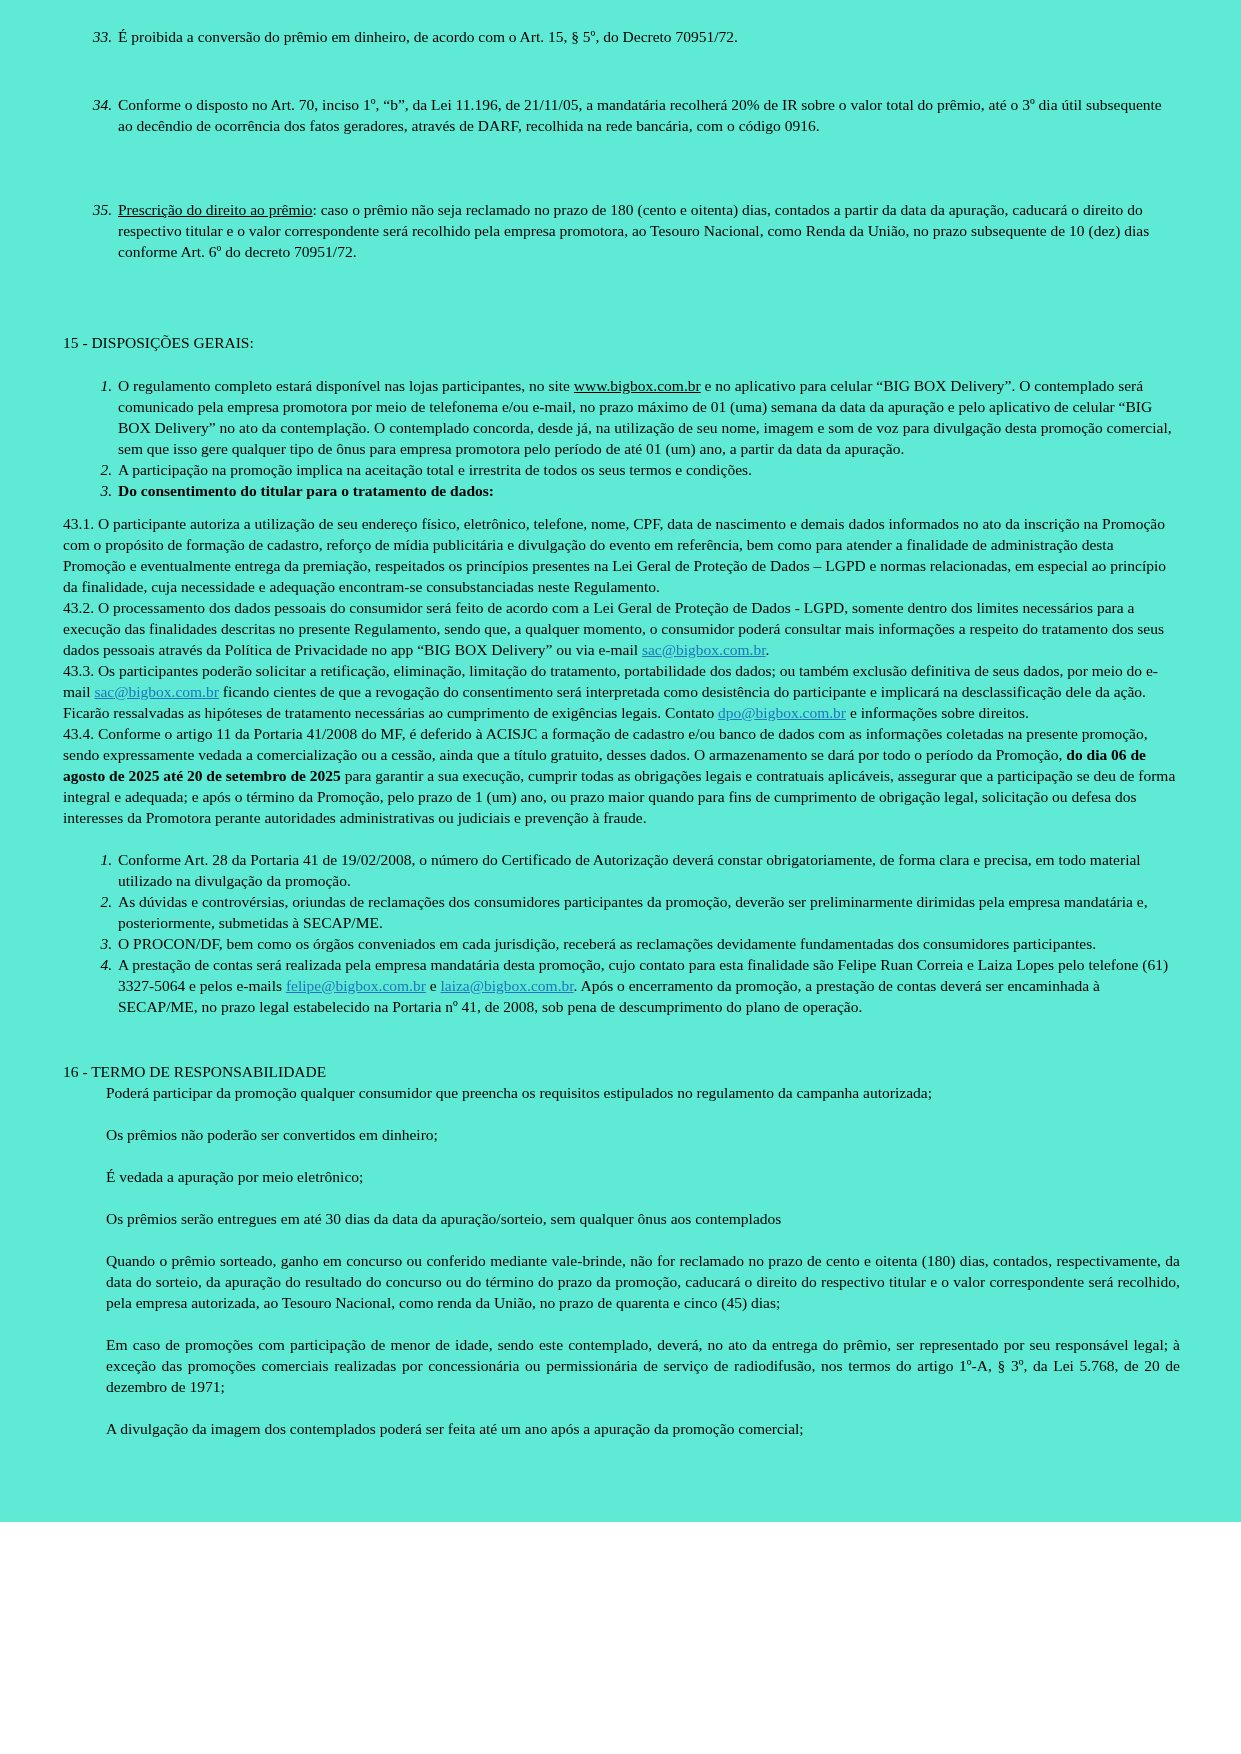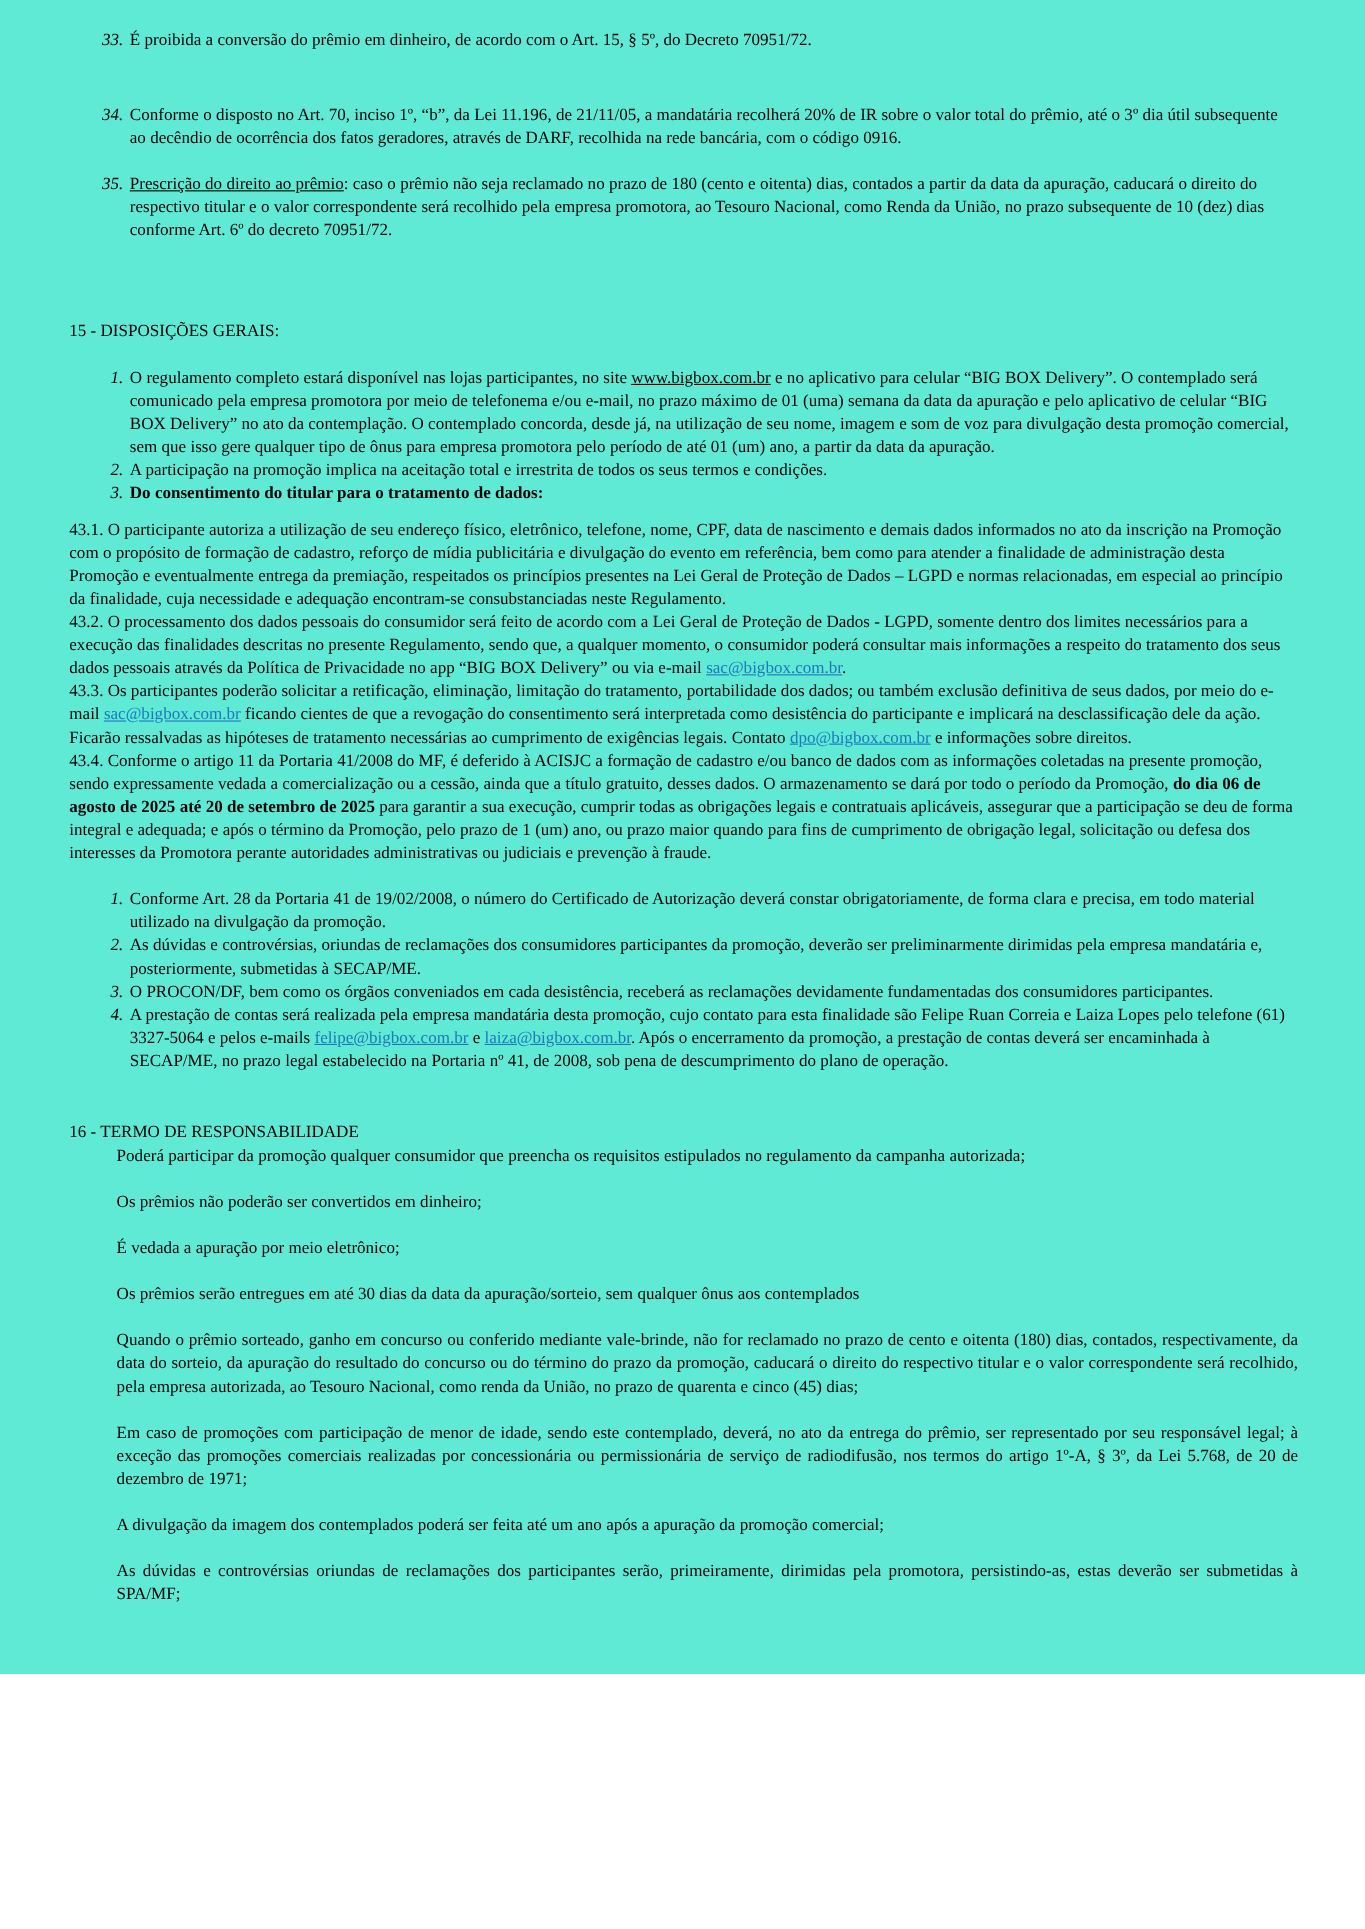--- a/index.html
+++ b/index.html
@@ -20,21 +20,21 @@
   }
   .li { display: flex; }
   .li .num {
     width: 49px;
     flex: 0 0 49px;
     text-align: right;
     font-style: italic;
   }
   .li .txt { flex: 1; padding-left: 6px; }
   .mb-2l { margin-bottom: 47px; }
-  .mb-2l2 { margin-bottom: 21px; }
+  .mb-2l2 { margin-bottom: 63px; }
   .mb-3l { margin-bottom: 70px; }
   .sec-title { margin-bottom: 22px; }
   .s15-list { margin-bottom: 12px; }
   .p43 { margin-bottom: 21px; }
   .list2 { margin-bottom: 44px; }
   .s16 p { margin-bottom: 21px; margin-left: 43px; }
   .s16 p.just { text-align: justify; }
   .u { text-decoration: underline; }
   .b { font-weight: bold; }
   .lnk { color: var(--link-blue, #1F76BE); text-decoration: underline; cursor: pointer; }
@@ -103,37 +103,36 @@
       <div class="li">
         <span class="num">1.</span>
         <span class="txt">Conforme Art. 28 da Portaria 41 de 19/02/2008, o número do Certificado de Autorização deverá constar obrigatoriamente, de forma clara e precisa, em todo material utilizado na divulgação da promoção.</span>
       </div>
       <div class="li">
         <span class="num">2.</span>
         <span class="txt">As dúvidas e controvérsias, oriundas de reclamações dos consumidores participantes da promoção, deverão ser preliminarmente dirimidas pela empresa mandatária e, posteriormente, submetidas à SECAP/ME.</span>
       </div>
       <div class="li">
         <span class="num">3.</span>
-        <span class="txt">O PROCON/DF, bem como os órgãos conveniados em cada desistência, receberá as reclamações devidamente fundamentadas dos consumidores participantes.</span>
+        <span class="txt">O PROCON/DF, bem como os órgãos conveniados em cada jurisdição, receberá as reclamações devidamente fundamentadas dos consumidores participantes.</span>
       </div>
       <div class="li">
         <span class="num">4.</span>
         <span class="txt"><span>A prestação de contas será realizada pela empresa mandatária desta promoção, cujo contato para esta finalidade são Felipe Ruan Correia e Laiza Lopes pelo telefone (61) 3327-5064 e pelos e-mails </span><span class="lnk">felipe@bigbox.com.br</span><span> e </span><span class="lnk">laiza@bigbox.com.br</span><span>. Após o encerramento da promoção, a prestação de contas deverá ser encaminhada à SECAP/ME, no prazo legal estabelecido na Portaria nº 41, de 2008, sob pena de descumprimento do plano de operação.</span></span>
       </div>
     </div>
 
     <div class="s16">
       <div>16 - TERMO DE RESPONSABILIDADE</div>
       <p>Poderá participar da promoção qualquer consumidor que preencha os requisitos estipulados no regulamento da campanha autorizada;</p>
       <p>Os prêmios não poderão ser convertidos em dinheiro;</p>
       <p>É vedada a apuração por meio eletrônico;</p>
       <p>Os prêmios serão entregues em até 30 dias da data da apuração/sorteio, sem qualquer ônus aos contemplados</p>
       <p class="just">Quando o prêmio sorteado, ganho em concurso ou conferido mediante vale-brinde, não for reclamado no prazo de cento e oitenta (180) dias, contados, respectivamente, da data do sorteio, da apuração do resultado do concurso ou do término do prazo da promoção, caducará o direito do respectivo titular e o valor correspondente será recolhido, pela empresa autorizada, ao Tesouro Nacional, como renda da União, no prazo de quarenta e cinco (45) dias;</p>
       <p class="just">Em caso de promoções com participação de menor de idade, sendo este contemplado, deverá, no ato da entrega do prêmio, ser representado por seu responsável legal; à exceção das promoções comerciais realizadas por concessionária ou permissionária de serviço de radiodifusão, nos termos do artigo 1º-A, § 3º, da Lei 5.768, de 20 de dezembro de 1971;</p>
       <p>A divulgação da imagem dos contemplados poderá ser feita até um ano após a apuração da promoção comercial;</p>
-      <p class="just">As dúvidas e controvérsias oriundas de reclamações dos participantes serão, primeiramente, dirimidas pela promotora, persistindo-as, estas deverão ser submetidas à SPA/MF;</p>
     </div>
 
   </div>
 
   <div class="footer-rule"></div>
   <div class="footer-text">Página 7 de 8</div>
 </div>
 
 </body></html>

